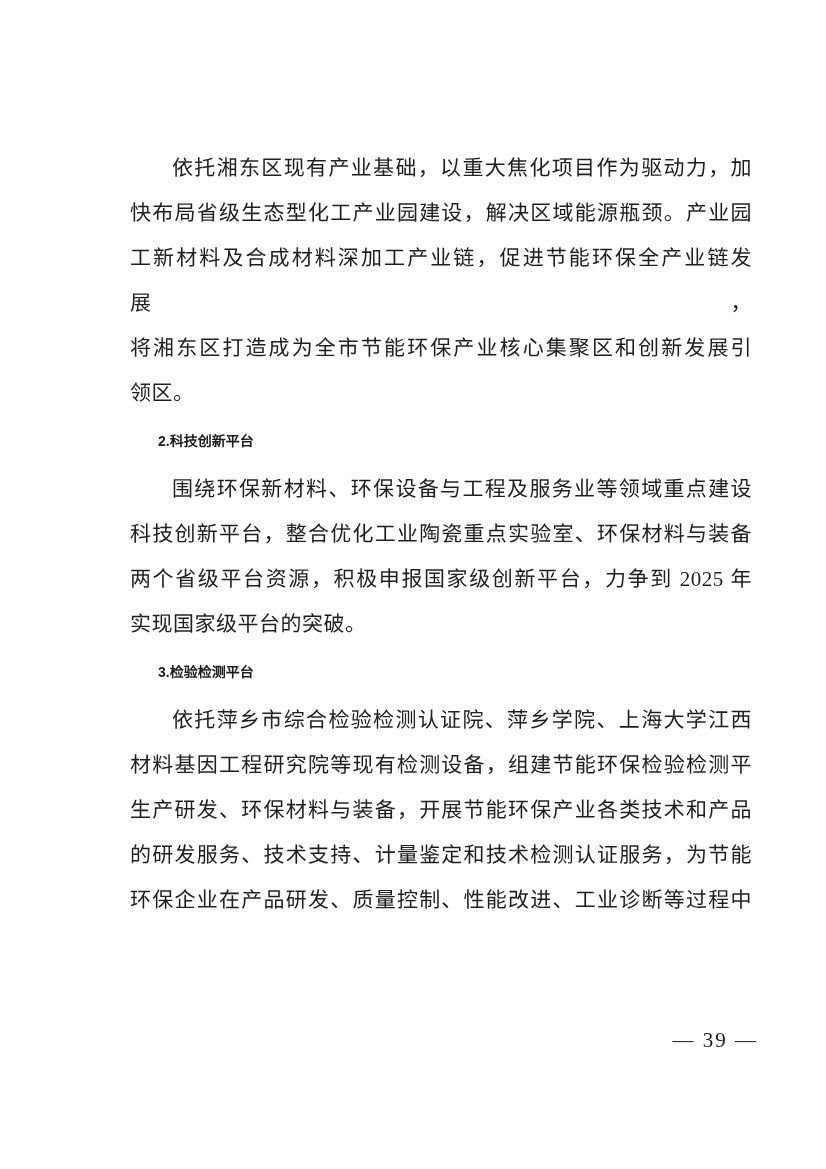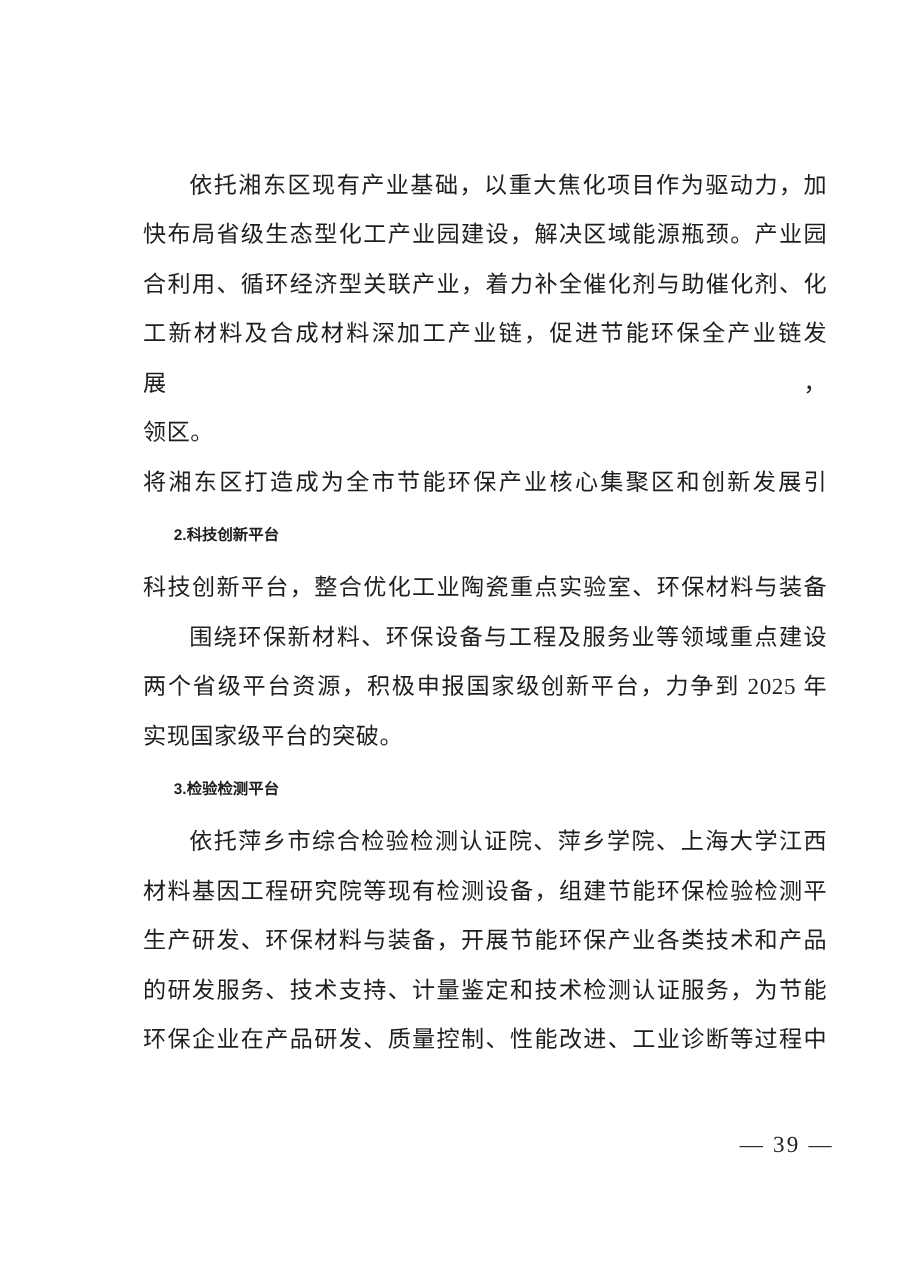--- a/index.html
+++ b/index.html
@@ -67,31 +67,30 @@
   }
 </style>
 </head>
 <body>
 
 <div class="page" style="--page-bg: #ffffff; --text-color: #1e1e1e;">
   <main class="doc">
     <div class="para">
         <div class="line first">依托湘东区现有产业基础，以重大焦化项目作为驱动力，加</div>
         <div class="line">快布局省级生态型化工产业园建设，解决区域能源瓶颈。产业园</div>
-        <div class="line">合利用、循环经济型关联产业，着力补全催化剂与助催化剂、化</div>
         <div class="line">工新材料及合成材料深加工产业链，促进节能环保全产业链发展，</div>
+        <div class="line">将湘东区打造成为全市节能环保产业核心集聚区和创新发展引</div>
         <div class="line no-stretch">领区。</div>
-        <div class="line">将湘东区打造成为全市节能环保产业核心集聚区和创新发展引</div>
       </div>
 
     <h2 class="heading">2.科技创新平台</h2>
 
     <div class="para">
+        <div class="line first">围绕环保新材料、环保设备与工程及服务业等领域重点建设</div>
         <div class="line">科技创新平台，整合优化工业陶瓷重点实验室、环保材料与装备</div>
-        <div class="line first">围绕环保新材料、环保设备与工程及服务业等领域重点建设</div>
         <div class="line">两个省级平台资源，积极申报国家级创新平台，力争到 2025 年</div>
         <div class="line no-stretch">实现国家级平台的突破。</div>
       </div>
 
     <h2 class="heading">3.检验检测平台</h2>
 
     <div class="para">
         <div class="line first">依托萍乡市综合检验检测认证院、萍乡学院、上海大学江西</div>
         <div class="line">材料基因工程研究院等现有检测设备，组建节能环保检验检测平</div>
         <div class="line">生产研发、环保材料与装备，开展节能环保产业各类技术和产品</div>

